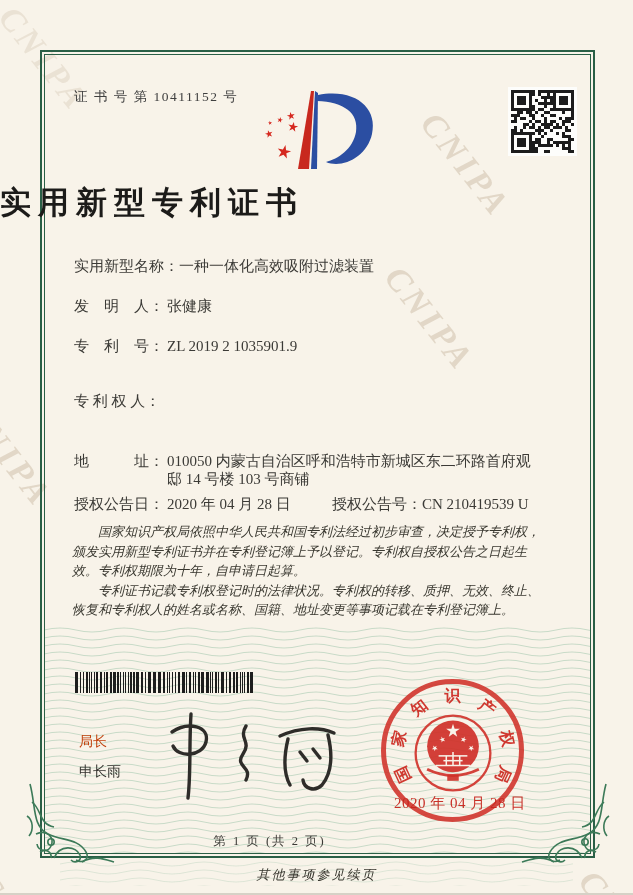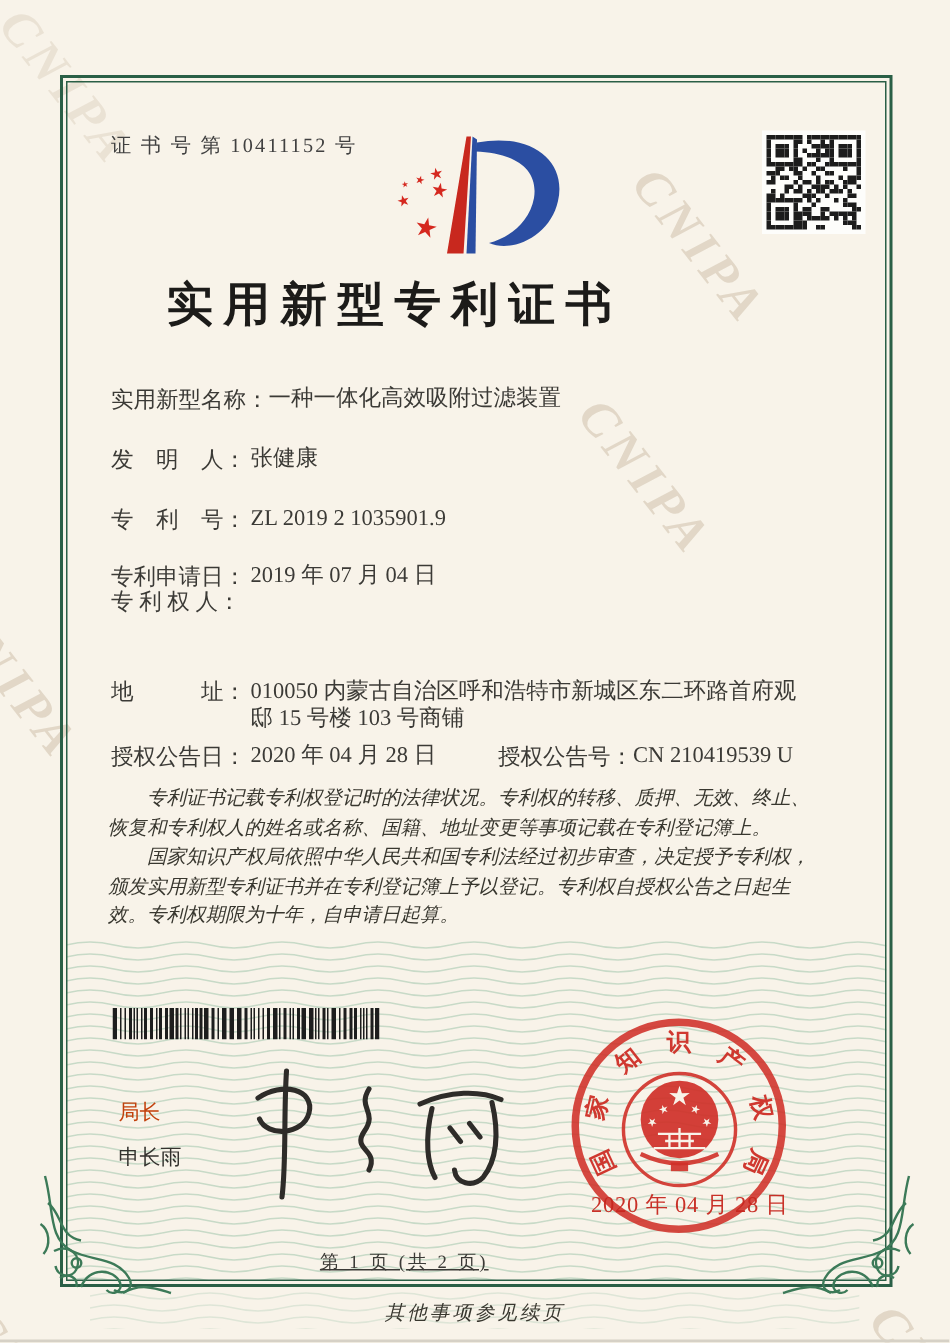--- a/index.html
+++ b/index.html
@@ -25,21 +25,21 @@
   .frame-inner{position:absolute;left:2px;top:2px;right:2px;bottom:2px;border:1px solid #2a5f46;}
   .flourish{position:absolute;z-index:3;}
   .flourish.left{left:24px;top:782px;}
   .flourish.right{left:520px;top:782px;transform:scaleX(-1);}
   .page-edge{position:absolute;left:0;bottom:0;width:633px;height:2px;background:#d6d1c6;z-index:5;}
 
   
   .cert-no{position:absolute;left:74px;top:88px;z-index:3;font-size:13.5px;letter-spacing:1.5px;color:#404040;}
   .qr{position:absolute;left:508px;top:87px;width:69px;height:69px;background:#fdfdfb;z-index:3;padding:0;}
   .logo{position:absolute;left:258px;top:86px;z-index:3;}
-  .title{position:absolute;left:0;top:182px;width:526px;text-align:center;z-index:3;
+  .title{position:absolute;left:0;top:182px;width:526px;z-index:3;
          font-size:31px;font-weight:700;letter-spacing:7px;color:#1c1b19;}
 
   
   .row{position:absolute;left:74px;z-index:3;font-size:15px;color:#3b3a36;display:flex;align-items:flex-start;}
   .row .lbl{display:inline-block;min-width:93px;white-space:nowrap;}
   .row .val{white-space:pre-line;max-width:375px;line-height:18px;}
   .r0{top:257px}.r1{top:297px}.r2{top:337px}.r3{top:375px}.r4{top:392px}.r5{top:452px}
   .r6{top:495px;width:520px}
   .r6 .pair2{position:absolute;left:258px;display:flex;}
 
@@ -69,21 +69,21 @@
   .rc3{transform:translate(-50%,-50%) rotate(0deg)    translateY(-55px);}
   .rc4{transform:translate(-50%,-50%) rotate(38deg)   translateY(-55px);}
   .rc5{transform:translate(-50%,-50%) rotate(77deg)   translateY(-55px);}
   .rc6{transform:translate(-50%,-50%) rotate(115deg)  translateY(-55px);}
   .emblem{position:absolute;left:50%;top:52%;transform:translate(-50%,-50%);}
   .seal-date{position:absolute;left:394px;top:794px;z-index:5;font-size:15px;letter-spacing:.5px;
              color:rgba(198,38,30,.95);white-space:nowrap;}
 
   
   .page-indicator{position:absolute;left:40px;top:833px;width:459px;text-align:center;z-index:3;
-                  font-size:12.5px;letter-spacing:2px;color:#3b3a36;text-decoration:underline;}
+                  font-size:12.5px;letter-spacing:2px;color:#3b3a36;}
   .continuation{position:absolute;left:0;top:866px;width:633px;text-align:center;z-index:3;
                 font-size:13px;font-style:italic;letter-spacing:2px;color:#38372f;}
 </style>
 </head>
 <body>
 
 <div class="sheet">
 
   <svg class="waves" width="547" height="228">
     <defs>
@@ -404,44 +404,40 @@
     <span class="val">一种一体化高效吸附过滤装置</span>
   </div>
   <div class="row r1">
     <span class="lbl">发　明　人：</span>
     <span class="val">张健康</span>
   </div>
   <div class="row r2">
     <span class="lbl">专　利　号：</span>
     <span class="val">ZL 2019 2 1035901.9</span>
   </div>
-  <div class="row r3">
-    <span class="lbl">专利申请日：</span>
-    <span class="val">2019 年 07 月 04 日</span>
-  </div>
   <div class="row r4">
     <span class="lbl">专 利 权 人：</span>
   </div>
   <div class="row r5">
     <span class="lbl">地　　　址：</span>
     <span class="val">010050 内蒙古自治区呼和浩特市新城区东二环路首府观
-邸 15 号楼 103 号商铺</span>
+邸 14 号楼 103 号商铺</span>
   </div>
   <div class="row r6">
     <span class="lbl">授权公告日：</span>
     <span class="val">2020 年 04 月 28 日</span>
     <span class="pair2">
       <span class="lbl" style="min-width:0">授权公告号：</span>
       <span class="val">CN 210419539 U</span>
     </span>
   </div>
 
   <div class="body-text">
+    <p>国家知识产权局依照中华人民共和国专利法经过初步审查，决定授予专利权，颁发实用新型专利证书并在专利登记簿上予以登记。专利权自授权公告之日起生效。专利权期限为十年，自申请日起算。</p>
     <p>专利证书记载专利权登记时的法律状况。专利权的转移、质押、无效、终止、恢复和专利权人的姓名或名称、国籍、地址变更等事项记载在专利登记簿上。</p>
-    <p>国家知识产权局依照中华人民共和国专利法经过初步审查，决定授予专利权，颁发实用新型专利证书并在专利登记簿上予以登记。专利权自授权公告之日起生效。专利权期限为十年，自申请日起算。</p>
   </div>
 
   <div class="barcode">
     <svg width="178" height="21">
         <rect x="0" y="0" width="3" height="21" fill="#1d1d1d"></rect>
         <rect x="5" y="0" width="1" height="21" fill="#1d1d1d"></rect>
         <rect x="8" y="0" width="1" height="21" fill="#1d1d1d"></rect>
         <rect x="11" y="0" width="2" height="21" fill="#1d1d1d"></rect>
         <rect x="14" y="0" width="1" height="21" fill="#1d1d1d"></rect>
         <rect x="16" y="0" width="1" height="21" fill="#1d1d1d"></rect>

